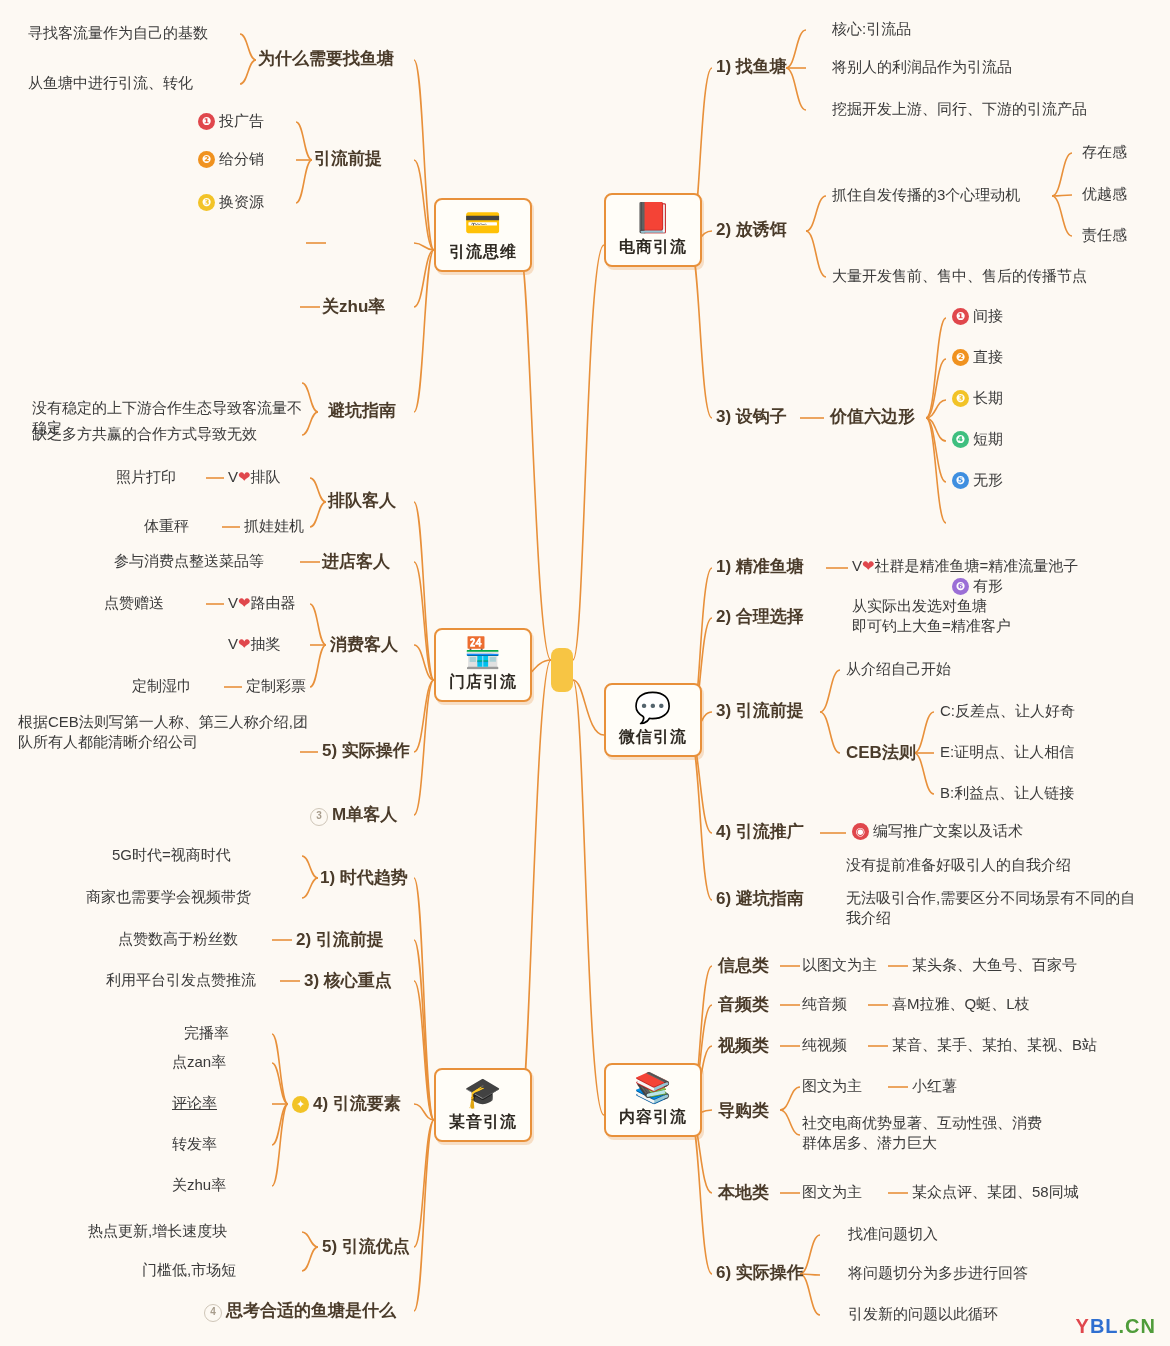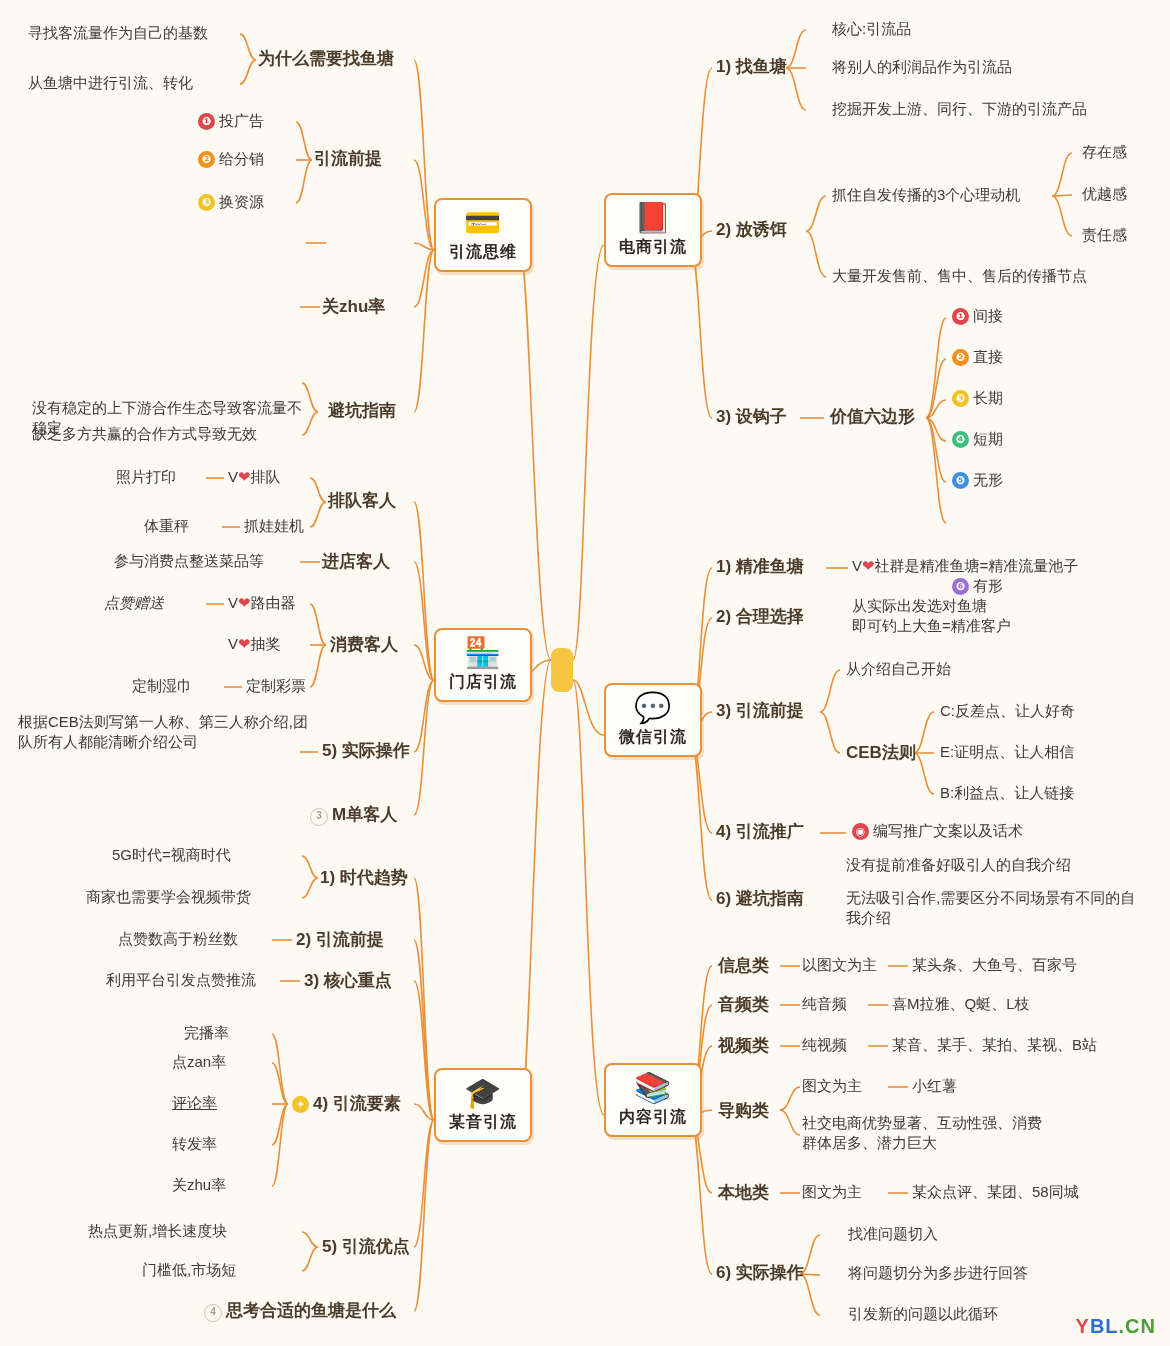--- a/index.html
+++ b/index.html
@@ -232,21 +232,21 @@
 
   <div class="node" style="left:116px;top:467px;">照片打印</div>
   <div class="node" style="left:228px;top:467px;">V<span class="heart">❤</span><span>排队</span></div>
   <div class="node" style="left:144px;top:516px;">体重秤</div>
   <div class="node" style="left:244px;top:516px;">抓娃娃机</div>
   <div class="node tname" style="left:328px;top:490px;">排队客人</div>
 
   <div class="node" style="left:114px;top:551px;">参与消费点整送菜品等</div>
   <div class="node tname" style="left:322px;top:551px;">进店客人</div>
 
-  <div class="node" style="left:104px;top:593px;font-style:italic;">点赞赠送</div>
+  <div class="node" style="left:104px;top:593px;">点赞赠送</div>
   <div class="node" style="left:228px;top:593px;">V<span class="heart">❤</span><span>路由器</span></div>
   <div class="node" style="left:228px;top:634px;">V<span class="heart">❤</span><span>抽奖</span></div>
   <div class="node tname" style="left:330px;top:634px;">消费客人</div>
   <div class="node" style="left:132px;top:676px;">定制湿巾</div>
   <div class="node" style="left:246px;top:676px;">定制彩票</div>
 
   <div class="node wrap" style="left:18px;top:712px;width:302px;">根据CEB法则写第一人称、第三人称介绍,团队所有人都能清晰介绍公司</div>
   <div class="node tname" style="left:322px;top:740px;">5) 实际操作</div>
 
   <div class="node tname" style="left:310px;top:804px;"><span class="seq">3</span><span>M单客人</span></div>

